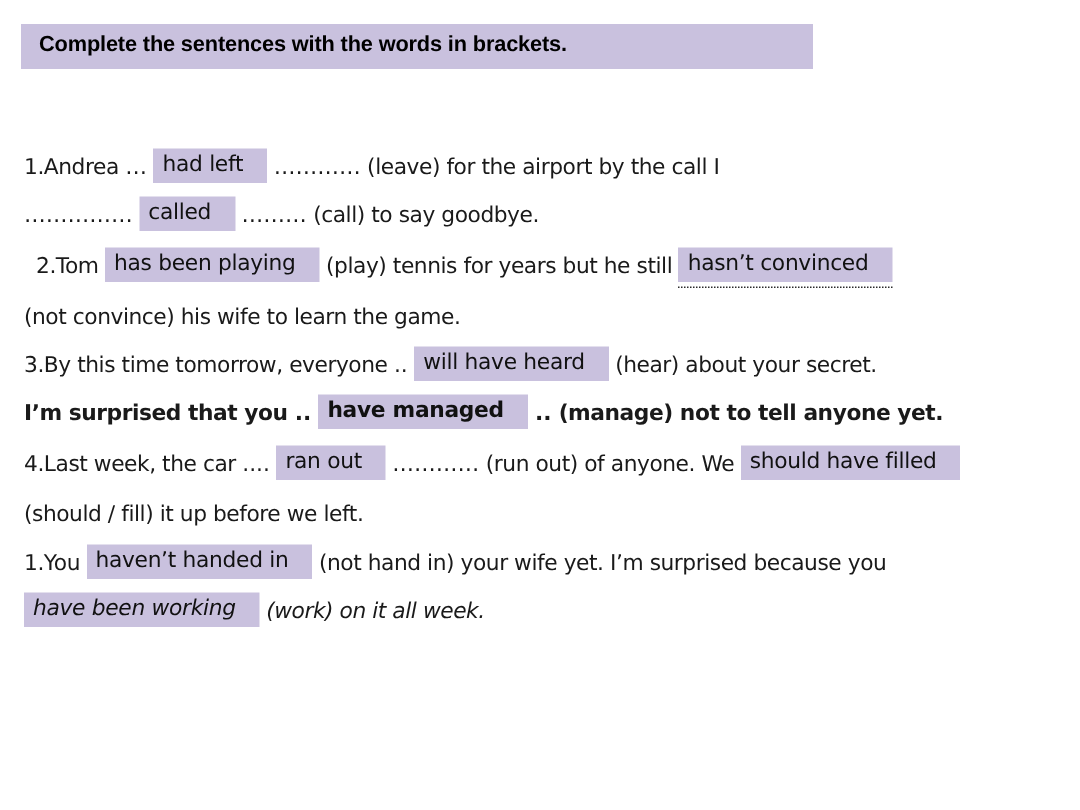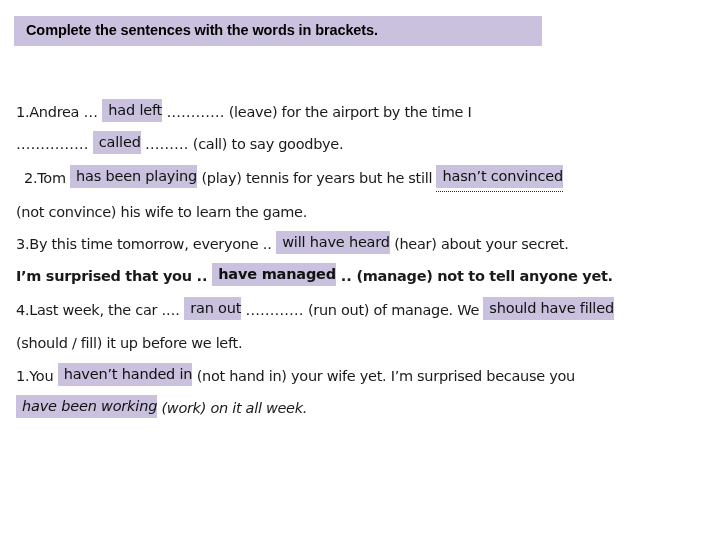--- a/index.html
+++ b/index.html
@@ -57,21 +57,21 @@
     color: #1a1a1a;
     line-height: 32px;
     letter-spacing: -0.3px;
     white-space: nowrap;
   }
 
   
   .hl {
     background: #c9c1de;
     color: #111111;
-    padding: 1px 0 2px 6px;
+    padding: 1px 16px 2px 6px;
     font-size: 14.5px;
     letter-spacing: -0.2px;
     display: inline-block;
     line-height: 20px;
     vertical-align: baseline;
     position: relative;
     top: -2px;
   }
 
   
@@ -104,25 +104,25 @@
   </div>
 
   <div class="body-block">
 
     
     
 
   </div>
 
   <div id="flow">
-      <div class="para" style="position: absolute; left: 16px; top: 96px; width: auto;"><span class="plain">1.Andrea</span> <span class="dots">…</span> <span class="hl">had left</span> <span class="dots">…………</span> <span class="plain">(leave) for the airport by the time I</span> </div>
+      <div class="para" style="position: absolute; left: 16px; top: 96px; width: auto;"><span class="plain">1.Andrea</span> <span class="dots">…</span> <span class="hl">had left</span> <span class="dots">…………</span> <span class="plain">(leave) for the airport by the call I</span> </div>
       <div class="para" style="position: absolute; left: 16px; top: 128px; width: auto;"><span class="dots">……………</span> <span class="hl">called</span> <span class="dots">………</span> <span class="plain">(call) to say goodbye.</span> </div>
       <div class="para" style="position: absolute; left: 24px; top: 162px; width: auto; text-align: center;"><span class="plain">2.Tom</span> <span class="hl">has been playing</span> <span class="plain">(play) tennis for years but he still</span> <span class="hl chip-underlined">hasn’t convinced</span> </div>
       <div class="para" style="position: absolute; left: 16px; top: 196px; width: auto;"><span class="plain">(not convince) his wife to learn the game.</span> </div>
       <div class="para" style="position: absolute; left: 16px; top: 228px; width: auto;"><span class="plain">3.By this time tomorrow, everyone</span> <span class="dots">..</span> <span class="hl">will have heard</span> <span class="plain">(hear) about your secret.</span> </div>
       <div class="para" style="position: absolute; left: 16px; top: 260px; width: auto; font-weight: bold;"><span class="plain">I’m surprised that you</span> <span class="dots">..</span> <span class="hl">have managed</span> <span class="dots">..</span> <span class="plain">(manage) not to tell anyone yet.</span> </div>
-      <div class="para" style="position: absolute; left: 16px; top: 294px; width: auto;"><span class="plain">4.Last week, the car</span> <span class="dots">....</span> <span class="hl">ran out</span> <span class="dots">…………</span> <span class="plain">(run out) of manage. We</span> <span class="hl">should have filled</span> </div>
+      <div class="para" style="position: absolute; left: 16px; top: 294px; width: auto;"><span class="plain">4.Last week, the car</span> <span class="dots">....</span> <span class="hl">ran out</span> <span class="dots">…………</span> <span class="plain">(run out) of anyone. We</span> <span class="hl">should have filled</span> </div>
       <div class="para" style="position: absolute; left: 16px; top: 327px; width: auto;"><span class="plain">(should / fill) it up before we left.</span> </div>
       <div class="para" style="position: absolute; left: 16px; top: 360px; width: auto;"><span class="plain">1.You</span> <span class="hl">haven’t handed in</span> <span class="plain">(not hand in) your wife yet. I’m surprised because you</span> </div>
       <div class="para" style="position: absolute; left: 16px; top: 392px; width: auto; font-style: italic;"><span class="hl">have been working</span> <span class="plain">(work) on it all week.</span> </div>
     </div>
 
 </div>
 
 </body></html>

